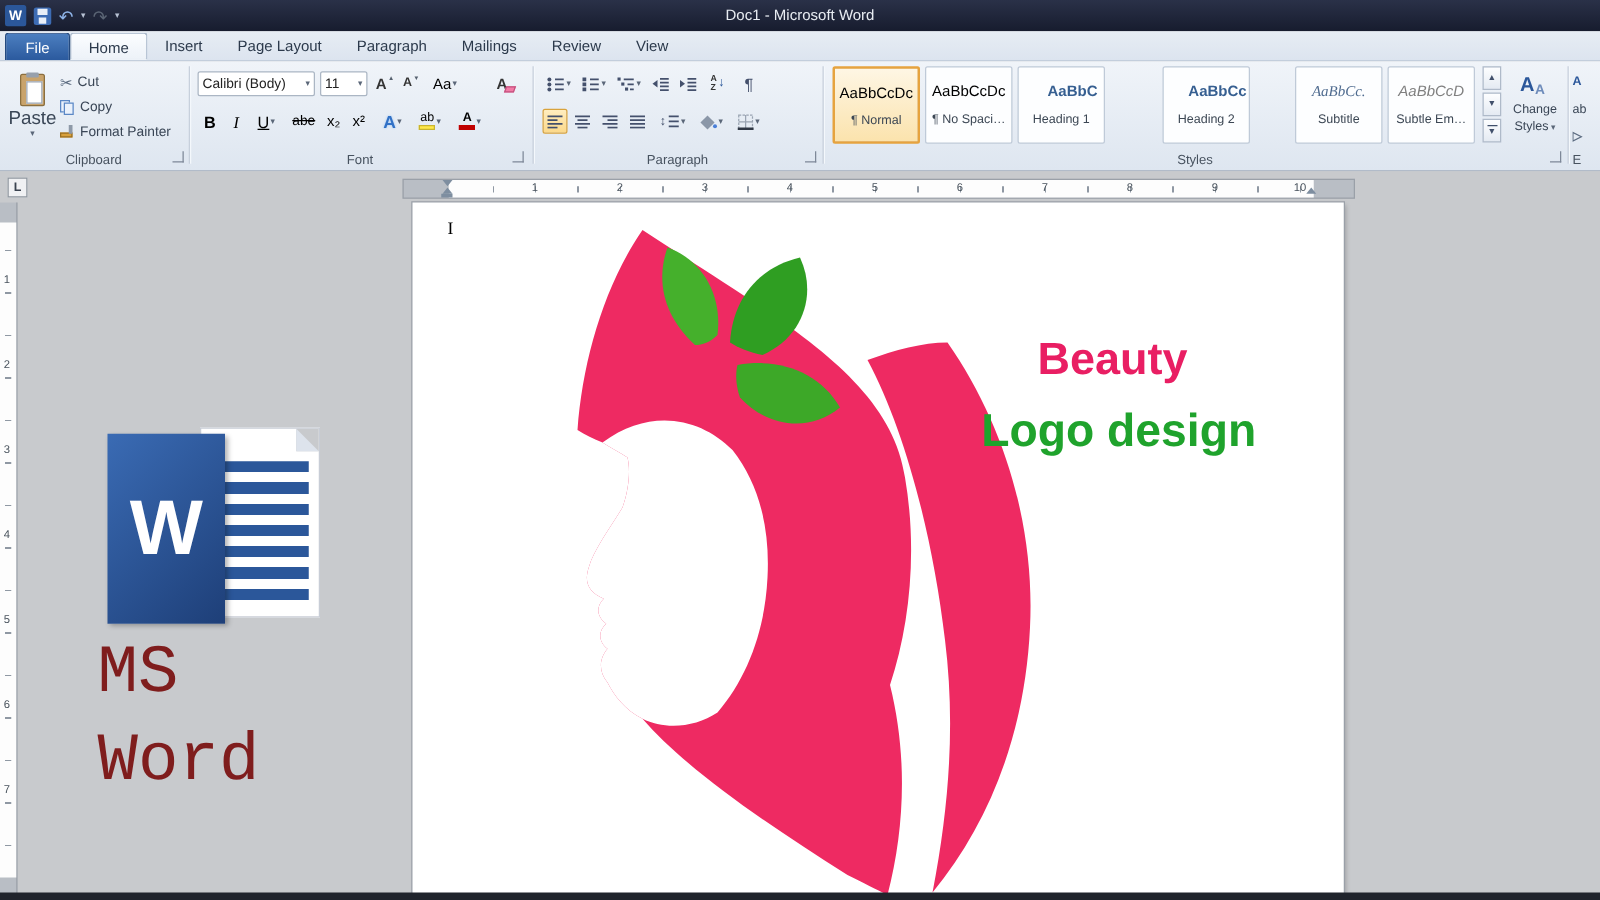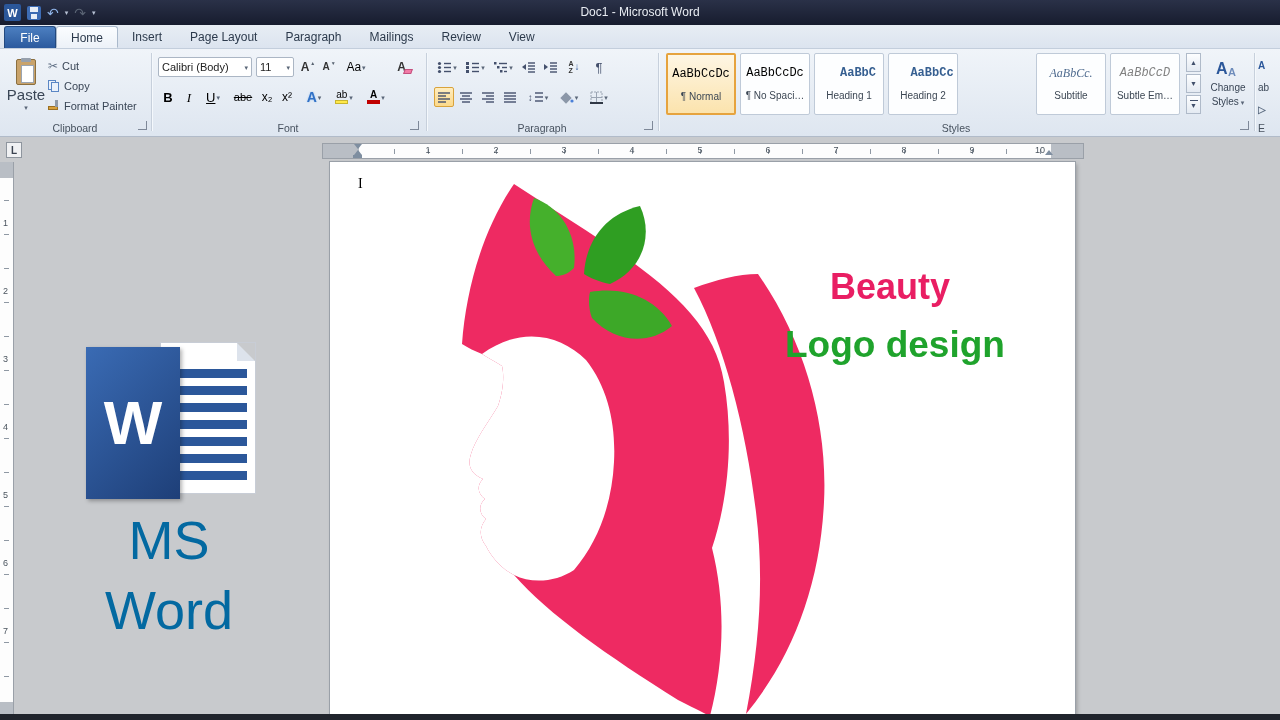--- a/index.html
+++ b/index.html
@@ -70,21 +70,21 @@
   
   .pic { stroke:#44506C; stroke-width:1.4; fill:none; }
   .pic-fill { fill:#44506C; stroke:none; }
   .sort-col { display:flex; flex-direction:column; font-size:7px; font-weight:bold; line-height:7px; color:#333; }
   .arrow-dn { font-size:10px; line-height:10px; color:#2B579A; }
   .pilcrow { font-size:13px; color:#44506C; }
 
   
   .style-card { position:absolute; top:4px; width:70px; height:62px; background:#FDFEFF; border:1px solid #BFCAD8; border-radius:2px; text-align:center; }
   .style-card.on { border:2px solid #E6A33E; background:linear-gradient(#FEF6E4,#FBE3AD); }
-  .sc-sample { height:36px; line-height:38px; font-size:12px; color:#000; white-space:nowrap; overflow:hidden;font-family:Liberation Mono, monospace; }
+  .sc-sample { height:36px; line-height:38px; font-size:12px; color:#000; white-space:nowrap; overflow:hidden; }
   .sc-name { font-size:10px; color:#3C4754; white-space:nowrap; overflow:hidden; }
   .sc-h { color:#365F91; font-weight:bold;padding-left:18px; }
   .sc-title { font-family:"Liberation Serif", serif; font-size:17px; color:#17365D; }
   .sc-sub { font-family:"Liberation Serif", serif; font-style:italic; color:#4F6B8F; }
   .sc-em { font-style:italic; color:#808080; }
   .scroller { position:absolute; left:1186px; width:15px; height:19px; background:linear-gradient(#FDFEFF,#E4EAF2); border:1px solid #AFBAC9; font-size:7px; color:#41506B; display:flex; align-items:center; justify-content:center; flex-direction:column; }
   .morebar { width:8px; border-top:1px solid #41506B; margin-bottom:1px; }
   #change-styles { left:1204px; top:4px; width:48px; height:62px; flex-direction:column; font-size:10px; line-height:12px; }
   .cs-icon { position:relative; height:20px; width:24px; }
   .cs-a1 { position:absolute; left:0; top:0; font-size:16px; font-weight:bold; color:#2B579A; line-height:18px; }
@@ -121,21 +121,21 @@
   #overlay { position:absolute; left:78px; top:205px; width:182px; height:330px; }
   #wlogo { position:absolute; left:8px; top:0; width:170px; height:160px; }
   #wlogo .wpage { position:absolute; right:0; top:0; width:96px; height:152px; background:#fff; border:1px solid #C8CDD6; }
   #wlogo .stripes { position:absolute; left:10px; right:8px; top:26px; bottom:10px;
     background:repeating-linear-gradient(180deg,#2B579A 0 9px,#fff 9px 17px); }
   #wlogo .fold { position:absolute; right:0; top:0; width:0; height:0; border-left:18px solid #DDE3EC; border-top:18px solid #C8CACD; }
   #wlogo .wpanel { position:absolute; left:0; top:5px; width:94px; height:152px;
     background:linear-gradient(135deg,#3A6BB4,#1E3F78); box-shadow:2px 2px 4px rgba(0,0,0,.3);
     display:flex; align-items:center; justify-content:center; }
   #wlogo .wletter { color:#fff; font-size:62px; font-weight:bold; line-height:62px; }
-  .ov-text { position:absolute; left:0; width:182px; text-align:center; font-family:Liberation Sans, sans-serif; font-size:54px; color:#0369a1; line-height:60px; }
+  .ov-text { position:absolute; left:0; width:182px; text-align:left; font-family:Liberation Mono, monospace; font-size:54px; color:#7f1d1d; line-height:60px; }
   #ov-ms { top:168px; }
   #ov-word { top:238px; }
 
   #bottom-strip { position:absolute; left:0; top:714px; width:1280px; height:6px; background:#20242C; }
 </style>
 </head>
 <body>
 
 <div id="app">
 
@@ -389,21 +389,21 @@
       <div class="sc-name">¶ Normal</div>
     </div>
     <div class="style-card" style="left:740px;">
       <div class="sc-sample">AaBbCcDc</div>
       <div class="sc-name">¶ No Spaci…</div>
     </div>
     <div class="style-card" style="left:814px;">
       <div class="sc-sample sc-h">AaBbC</div>
       <div class="sc-name">Heading 1</div>
     </div>
-    <div class="style-card" style="left:888px;">
+    <div class="style-card" style="left:930px;">
       <div class="sc-sample sc-h">AaBbCc</div>
       <div class="sc-name">Heading 2</div>
     </div>
     <div class="style-card" style="left:1110px;">
       <div class="sc-sample sc-em">AaBbCcD</div>
       <div class="sc-name">Subtle Em…</div>
     </div>
     <div class="style-card" style="left:1036px;">
       <div class="sc-sample sc-sub">AaBbCc.</div>
       <div class="sc-name">Subtitle</div>

